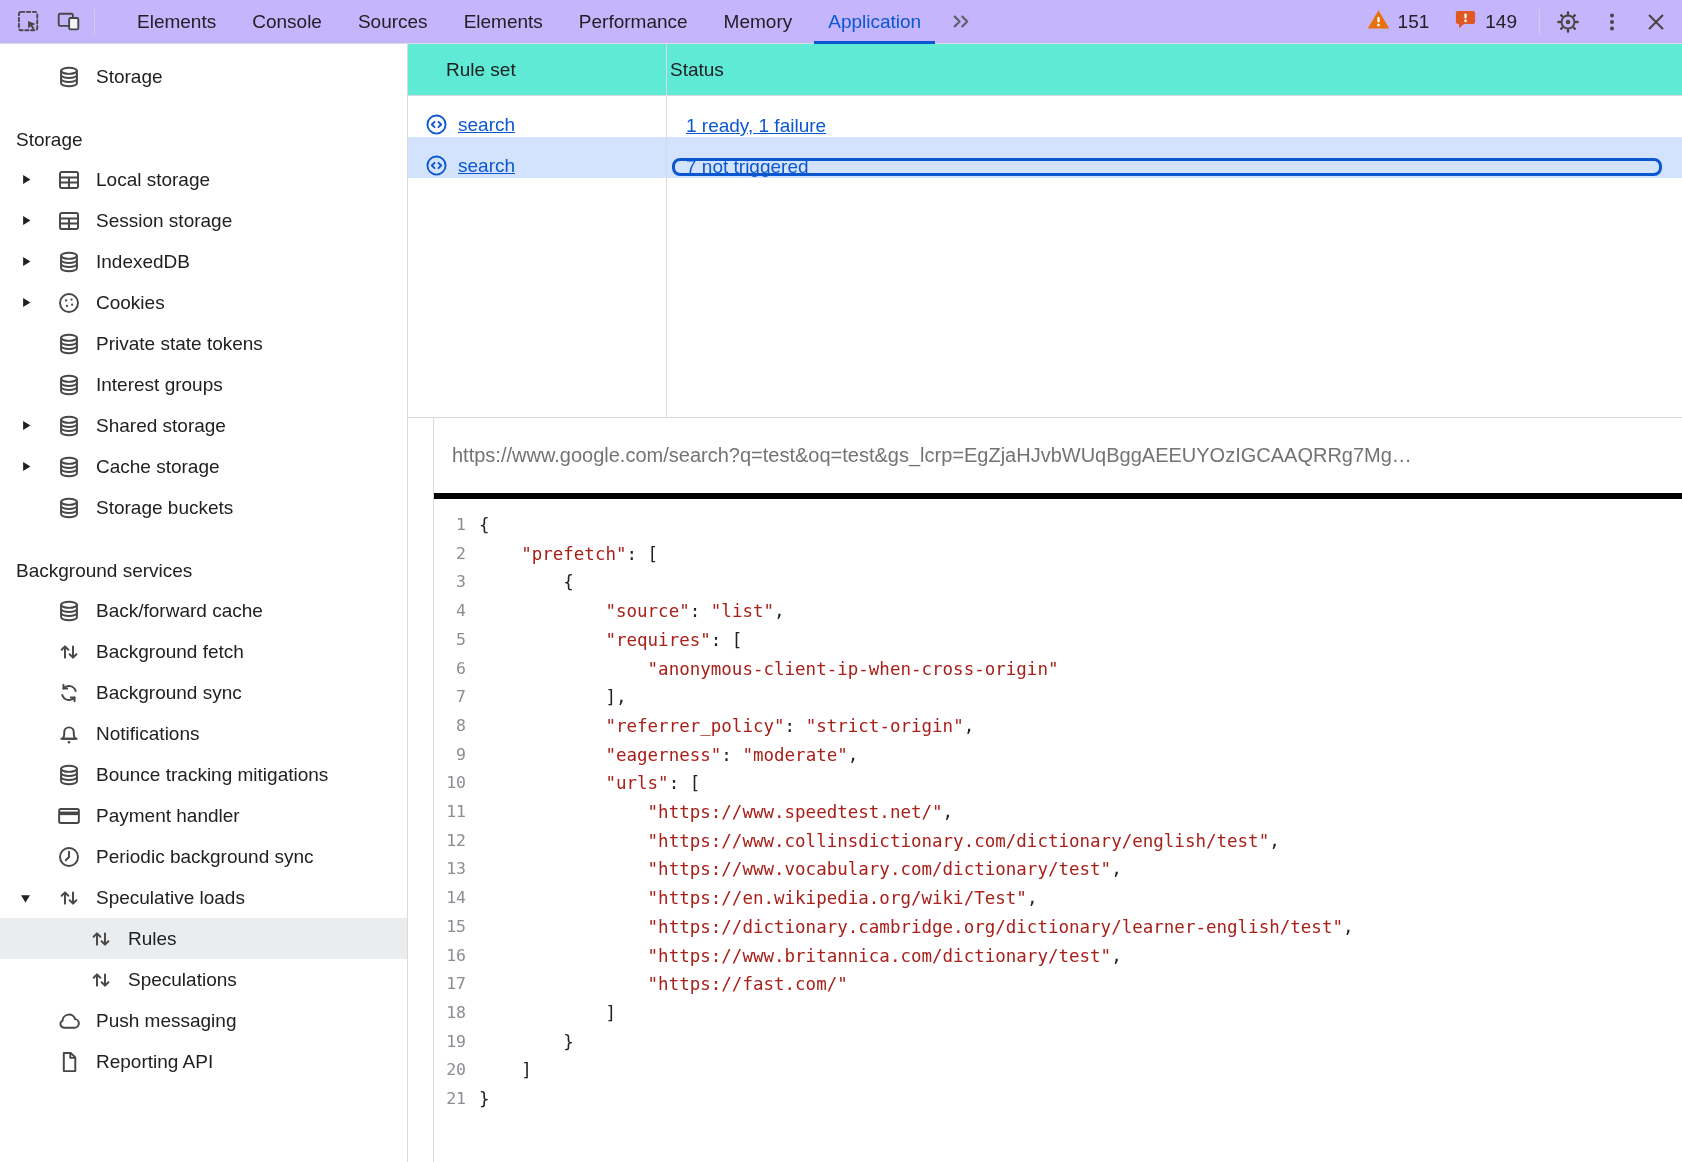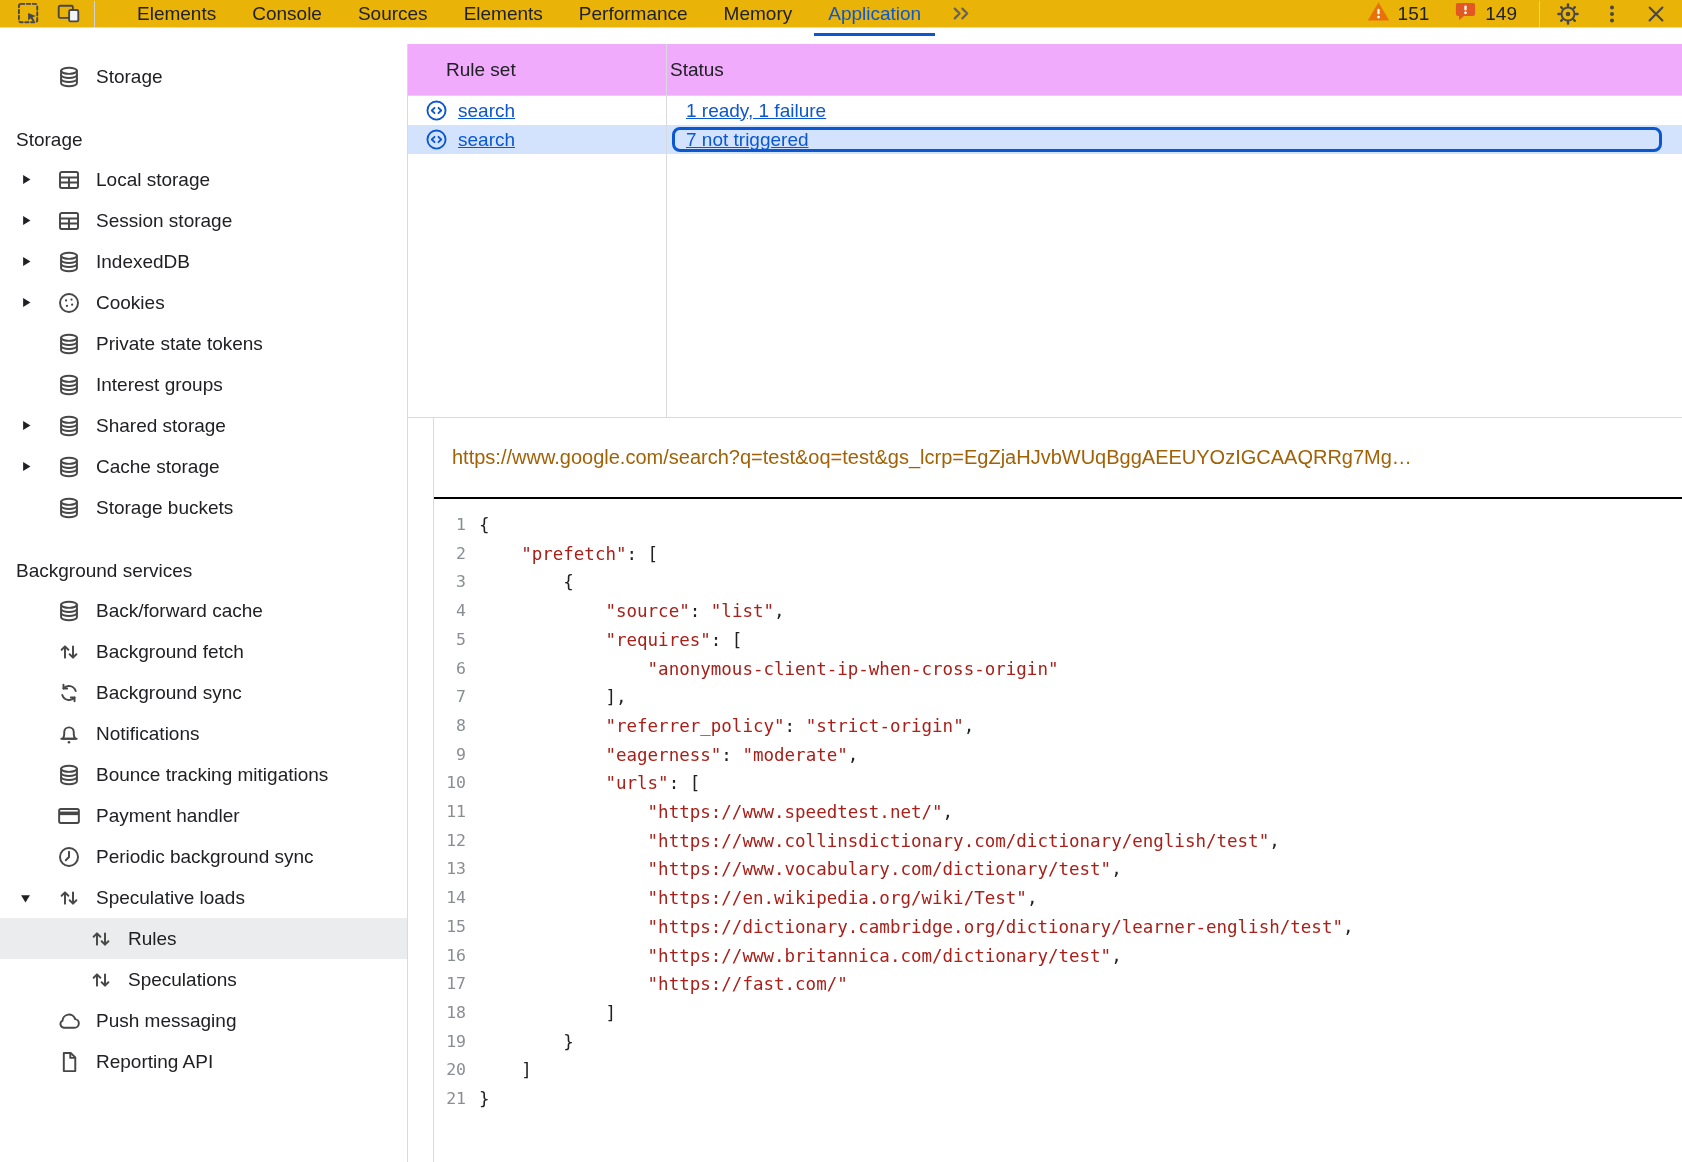--- a/index.html
+++ b/index.html
@@ -1,21 +1,21 @@
 <!DOCTYPE html>
 <html><head>
 <meta charset="utf-8">
 <style>
   * { margin:0; padding:0; box-sizing:border-box; }
   html,body { width:1682px; height:1162px; overflow:hidden; background:#fff;
               font-family:"Liberation Sans", sans-serif; color:#202124; }
 
   
-  .toolbar { position:absolute; top:0; left:0; right:0; height:28px;
-             background:#eab308; border-bottom:1px solid #d8dadd;
+  .toolbar { position:absolute; top:0; left:0; right:0; height:44px;
+             background:#c4b5fd; border-bottom:1px solid #d8dadd;
              display:flex; align-items:center; }
   .tb-btn { width:40px; height:44px; display:flex; align-items:center; justify-content:center;
             color:#474747; flex:none; cursor:pointer; }
   .tb-btn svg { display:block; }
   .tb-sep { width:1px; height:26px; background:#d0d3d6; margin:0 6px; flex:none; }
   .tabs { display:flex; height:44px; margin-left:18px; }
   .tab { height:44px; display:flex; align-items:center; padding:0 18px;
          font-size:19px; color:#202124; position:relative; cursor:pointer; white-space:nowrap; }
   .tab.active { color:#0b57d0; }
   .tab.active::after { content:""; position:absolute; left:4px; right:4px; bottom:0;
@@ -36,39 +36,39 @@
   .sb-item .sb-icon { width:26px; height:26px; flex:none; margin-left:16px; color:#474747; }
   .sb-item .sb-label { margin-left:14px; font-size:19px; color:#202124; white-space:nowrap; }
   .sb-header { margin-top:24px; height:38px; display:flex; align-items:center;
                padding-left:16px; font-size:19px; color:#202124; }
 
   
   .main { position:absolute; top:44px; left:408px; right:0; bottom:0; background:#fff; }
 
   .rules-table { position:relative; height:374px; border-bottom:1px solid #d8dadd; }
   .col-divider { position:absolute; left:258px; top:0; bottom:0; width:1px; background:#d8dadd; }
-  .grid-header { height:52px; background:#f0abfc; border-bottom:1px solid #d8dadd;
+  .grid-header { height:52px; background:#5eead4; border-bottom:1px solid #d8dadd;
                  display:flex; font-size:19px; }
   .grid-header .h1 { width:258px; display:flex; align-items:center; padding-left:38px; }
   .grid-header .h2 { flex:1; display:flex; align-items:center; padding-left:4px;text-align:right; }
-  .grid-row { height:29px; display:flex; position:relative; }
+  .grid-row { height:41px; display:flex; position:relative;align-items:flex-end; }
   .grid-row.selected { background:#d3e3fd; }
   .cell-rule { width:258px; display:flex; align-items:center; padding-left:16px; gap:9px; }
   .cell-status { flex:1; position:relative; display:flex; align-items:center; padding-left:20px; }
   .dt-link { color:#0b57d0; font-size:19px; text-decoration:underline; cursor:pointer; white-space:nowrap; }
   .focus-ring { position:absolute; left:6px; right:20px; top:2px; bottom:2px;
                 border:3px solid #0b57d0; border-radius:8px; pointer-events:none; }
   .rs-icon { width:25px; height:25px; color:#0b57d0; flex:none; }
 
   
   .preview { position:absolute; top:374px; left:25px; right:0; bottom:0;
              border-left:1px solid #d8dadd; display:flex; flex-direction:column; }
-  .url-row { height:81px; flex:none; border-bottom:2px solid #000000;
+  .url-row { height:81px; flex:none; border-bottom:6px solid #000000;
              display:flex; align-items:center; padding-left:18px;
-             font-size:20px; color:#a16207; white-space:nowrap; overflow:hidden;text-align:center; }
+             font-size:20px; color:#737373; white-space:nowrap; overflow:hidden;text-align:center; }
   .code-area { flex:1; overflow:hidden; padding-top:12px;
                font-family:"DejaVu Sans Mono", monospace; font-size:17.5px; }
   .code-line { display:flex; line-height:28.7px; }
   .ln { width:45px; flex:none; text-align:right; padding-right:13px;
         color:#8a8d91; font-size:16.5px; line-height:28.7px; }
   .ct { white-space:pre; color:#202124; }
   .ct .str { color:#a8201a; }
 </style>
 </head>
 <body>

